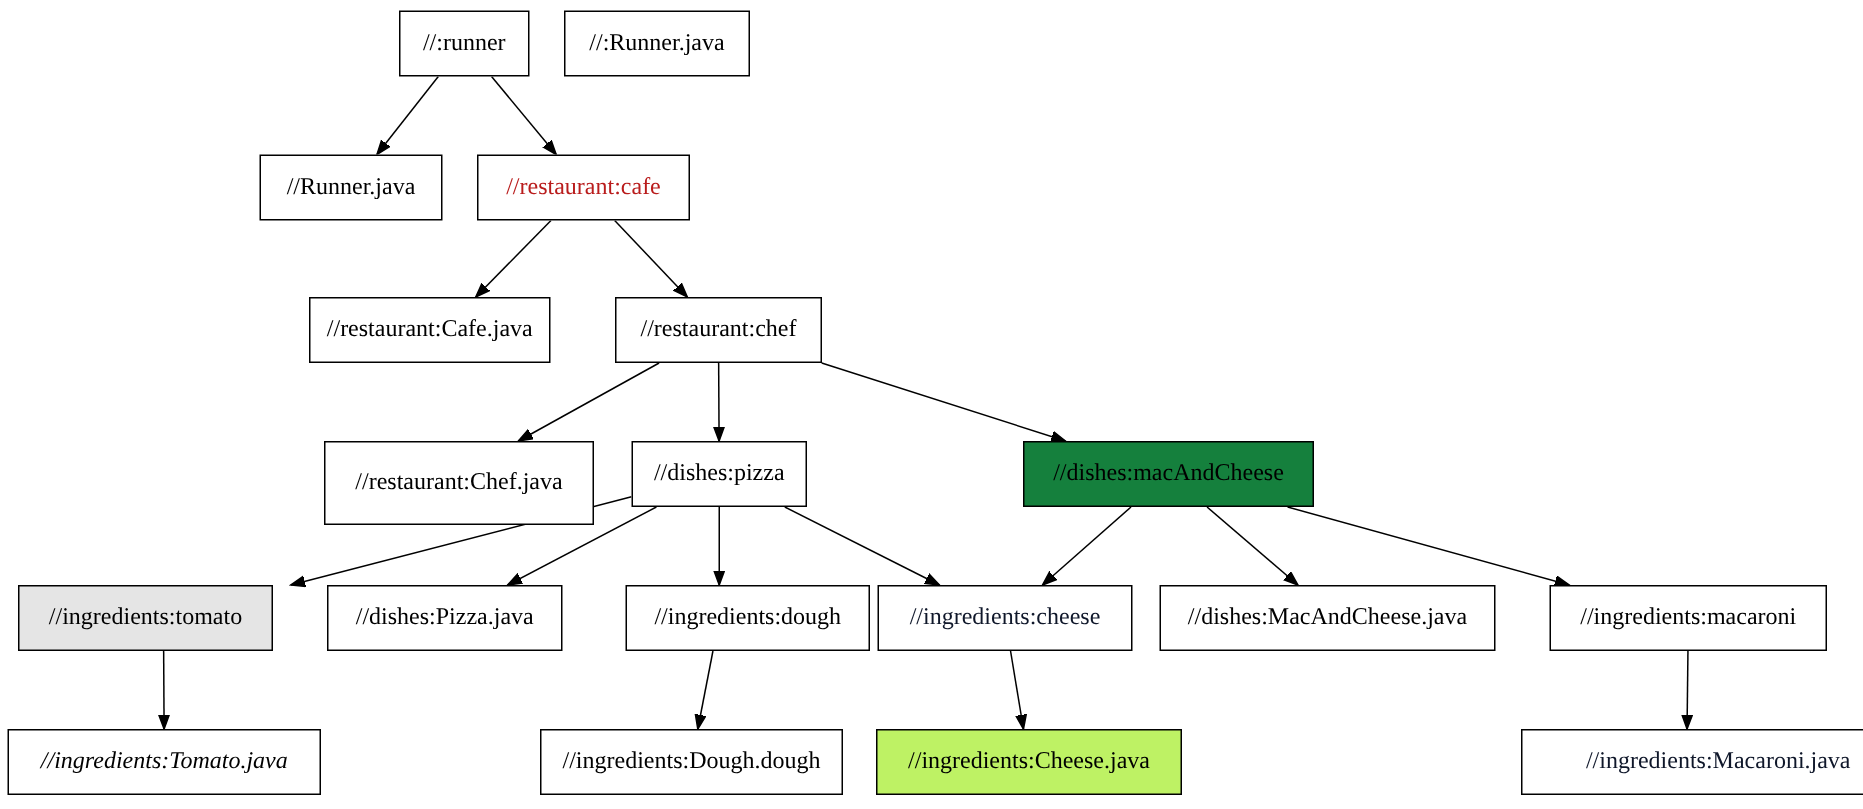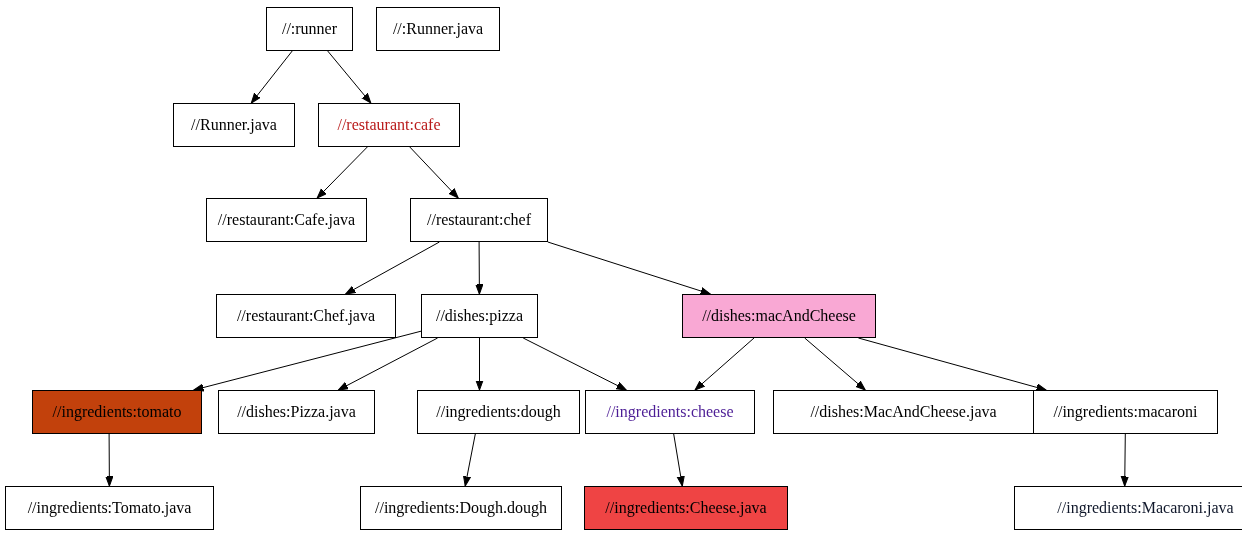--- a/index.html
+++ b/index.html
@@ -79,53 +79,53 @@
       </div>
       <div class="node" style="left: 318px; top: 103px; width: 142px; height: 44px; border-color: rgb(0, 0, 0); background: rgb(255, 255, 255); color: #b91c1c;">
         <span>//restaurant:cafe</span>
       </div>
       <div class="node" style="left: 206px; top: 198px; width: 161px; height: 44px; border-color: rgb(0, 0, 0); background: rgb(255, 255, 255); color: rgb(0, 0, 0);">
         <span>//restaurant:Cafe.java</span>
       </div>
       <div class="node" style="left: 410px; top: 198px; width: 138px; height: 44px; border-color: rgb(0, 0, 0); background: rgb(255, 255, 255); color: rgb(0, 0, 0);">
         <span>//restaurant:chef</span>
       </div>
-      <div class="node" style="left: 216px; top: 294px; width: 180px; height: 44px; border-color: rgb(0, 0, 0); background: rgb(255, 255, 255); color: rgb(0, 0, 0);">
+      <div class="node" style="left: 216px; top: 294px; width: 180px; height: 56px; border-color: rgb(0, 0, 0); background: rgb(255, 255, 255); color: rgb(0, 0, 0);">
         <span>//restaurant:Chef.java</span>
       </div>
       <div class="node" style="left: 421px; top: 294px; width: 117px; height: 44px; border-color: rgb(0, 0, 0); background: rgb(255, 255, 255); color: rgb(0, 0, 0);">
         <span>//dishes:pizza</span>
       </div>
-      <div class="node" style="left: 682px; top: 294px; width: 194px; height: 44px; border-color: rgb(0, 0, 0); background: #f9a8d4; color: rgb(0, 0, 0);">
+      <div class="node" style="left: 682px; top: 294px; width: 194px; height: 44px; border-color: rgb(0, 0, 0); background: #15803d; color: rgb(0, 0, 0);">
         <span>//dishes:macAndCheese</span>
       </div>
-      <div class="node" style="left: 32px; top: 390px; width: 170px; height: 44px; border-color: rgb(0, 0, 0); background: #c2410c; color: rgb(0, 0, 0);">
+      <div class="node" style="left: 12px; top: 390px; width: 170px; height: 44px; border-color: rgb(0, 0, 0); background: #e5e5e5; color: rgb(0, 0, 0);">
         <span>//ingredients:tomato</span>
       </div>
       <div class="node" style="left: 218px; top: 390px; width: 157px; height: 44px; border-color: rgb(0, 0, 0); background: rgb(255, 255, 255); color: rgb(0, 0, 0);">
         <span>//dishes:Pizza.java</span>
       </div>
       <div class="node" style="left: 398px; top: 390px; width: 163px; height: 44px; border-color: rgb(0, 0, 0); background: rgb(255, 255, 255); color: rgb(0, 0, 0); margin-left: 19px;">
         <span>//ingredients:dough</span>
       </div>
-      <div class="node" style="left: 585px; top: 390px; width: 170px; height: 44px; border-color: rgb(0, 0, 0); background: rgb(255, 255, 255); color: #4c1d95;">
+      <div class="node" style="left: 585px; top: 390px; width: 170px; height: 44px; border-color: rgb(0, 0, 0); background: rgb(255, 255, 255); color: #0f172a;">
         <span>//ingredients:cheese</span>
       </div>
-      <div class="node" style="left: 773px; top: 390px; width: 261px; height: 44px; border-color: rgb(0, 0, 0); background: rgb(255, 255, 255); color: rgb(0, 0, 0);">
+      <div class="node" style="left: 773px; top: 390px; width: 224px; height: 44px; border-color: rgb(0, 0, 0); background: rgb(255, 255, 255); color: rgb(0, 0, 0);">
         <span>//dishes:MacAndCheese.java</span>
       </div>
       <div class="node" style="left: 1033px; top: 390px; width: 185px; height: 44px; border-color: rgb(0, 0, 0); background: rgb(255, 255, 255); color: rgb(0, 0, 0); text-align: right;">
         <span>//ingredients:macaroni</span>
       </div>
-      <div class="node" style="left: 5px; top: 486px; width: 209px; height: 44px; border-color: rgb(0, 0, 0); background: rgb(255, 255, 255); color: rgb(0, 0, 0);">
+      <div class="node" style="left: 5px; top: 486px; width: 209px; height: 44px; border-color: rgb(0, 0, 0); background: rgb(255, 255, 255); color: rgb(0, 0, 0); font-style: italic;">
         <span>//ingredients:Tomato.java</span>
       </div>
       <div class="node" style="left: 360px; top: 486px; width: 202px; height: 44px; border-color: rgb(0, 0, 0); background: rgb(255, 255, 255); color: rgb(0, 0, 0);">
         <span>//ingredients:Dough.dough</span>
       </div>
-      <div class="node" style="left: 584px; top: 486px; width: 204px; height: 44px; border-color: rgb(0, 0, 0); background: #ef4444; color: rgb(0, 0, 0);">
+      <div class="node" style="left: 584px; top: 486px; width: 204px; height: 44px; border-color: rgb(0, 0, 0); background: #bef264; color: rgb(0, 0, 0);">
         <span>//ingredients:Cheese.java</span>
       </div>
       <div class="node" style="left: 1014px; top: 486px; width: 263px; height: 44px; border-color: rgb(0, 0, 0); background: rgb(255, 255, 255); color: #0f172a; text-align: center;">
         <span>//ingredients:Macaroni.java</span>
       </div>
     </div>
 </div>
 
 </body></html>

